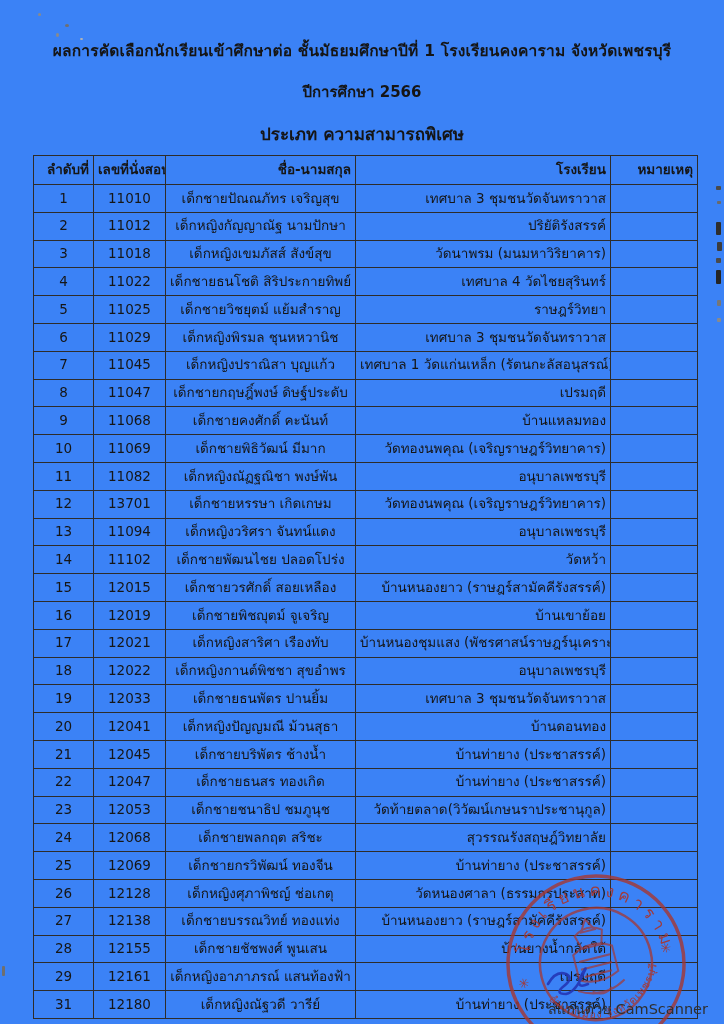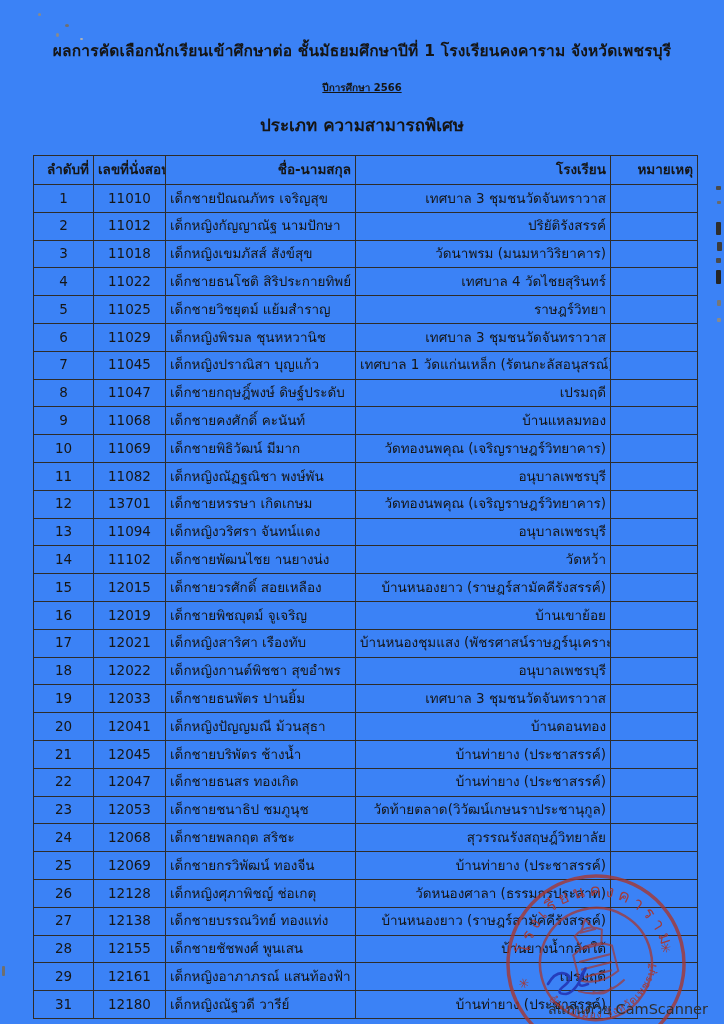--- a/index.html
+++ b/index.html
@@ -11,39 +11,39 @@
   }
   .page{
     position:relative;width:724px;height:1024px;
     background:#3b82f6;overflow:hidden;color:#1b1b1b;
   }
   .titles{
     position:absolute;top:38px;left:0;width:724px;
     text-align:center;color:#151515;
   }
   .title-line1{font-size:15.5px;font-weight:bold;letter-spacing:.2px;}
-  .title-line2{font-size:10px;font-weight:bold;margin-top:17px;text-decoration:underline;}
+  .title-line2{font-size:15px;font-weight:bold;margin-top:17px;}
   .title-line3{font-size:17px;font-weight:bold;margin-top:16px;}
 
   table.results{
     position:absolute;left:33px;top:155px;width:664px;
     border-collapse:collapse;table-layout:fixed;
     background:transparent;
   }
   table.results th, table.results td{
     border:1.2px solid #2e2c2a;
     font-size:13.5px;line-height:1.15;
     padding:2px 4px;overflow:hidden;white-space:nowrap;
     color:#161616;
   }
   table.results th{height:24px;font-weight:bold;text-align:right;}
   table.results td{height:22.8px;}
   td.c-no{text-align:center;}
   td.c-seat{text-align:center;}
-  td.c-name{text-align:left;padding-left:5px;}
+  td.c-name{text-align:center;padding-left:5px;}
   td.c-school{text-align:right;padding-left:5px;}
   td.c-remark{}
 
   
   .stamp{
     position:absolute;left:498px;top:866px;width:196px;height:150px;
     pointer-events:none;opacity:.92;
   }
   .stamp svg{overflow:visible;}
 
@@ -192,21 +192,21 @@
           <td class="c-no">13</td>
           <td class="c-seat">11094</td>
           <td class="c-name">เด็กหญิงวริศรา  จันทน์แดง</td>
           <td class="c-school">อนุบาลเพชรบุรี</td>
           <td class="c-remark"></td>
         </tr>
 
         <tr>
           <td class="c-no">14</td>
           <td class="c-seat">11102</td>
-          <td class="c-name">เด็กชายพัฒนไชย  านยางน่ง</td>
+          <td class="c-name">เด็กชายพัฒนไชย  ปลอดโปร่ง</td>
           <td class="c-school">วัดหว้า</td>
           <td class="c-remark"></td>
         </tr>
 
         <tr>
           <td class="c-no">15</td>
           <td class="c-seat">12015</td>
           <td class="c-name">เด็กชายวรศักดิ์  สอยเหลือง</td>
           <td class="c-school">บ้านหนองยาว (ราษฎร์สามัคคีรังสรรค์)</td>
           <td class="c-remark"></td>

